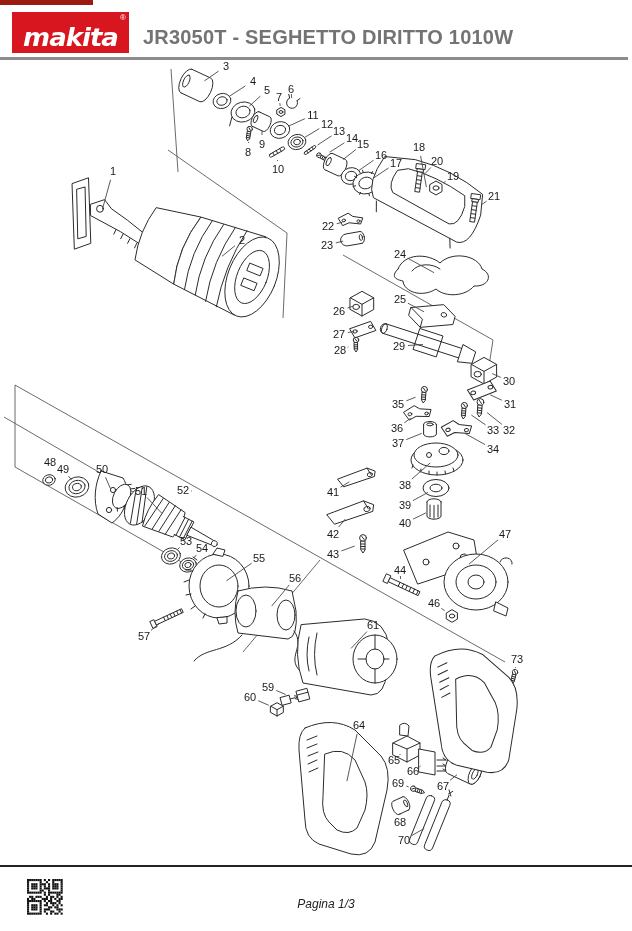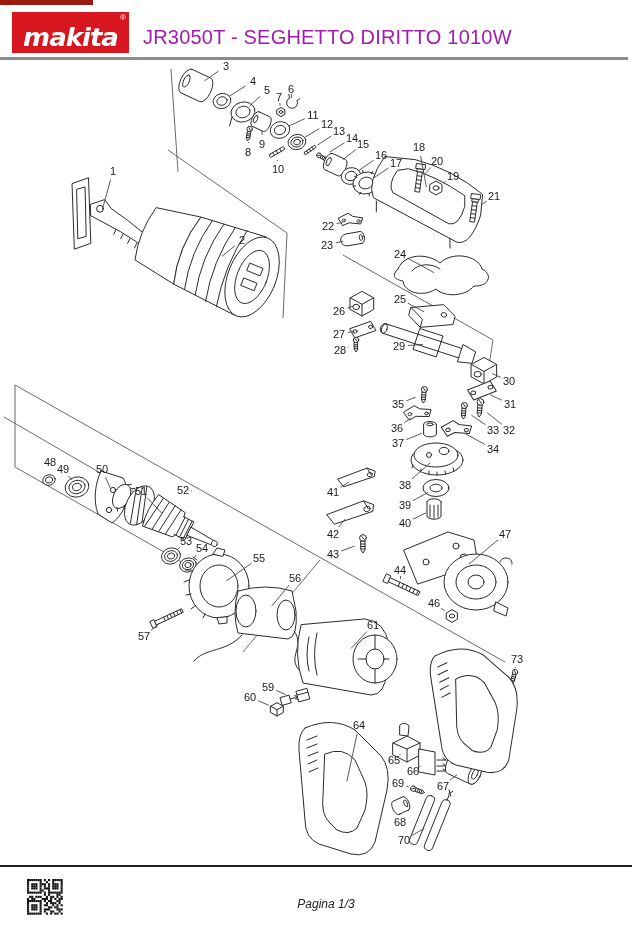--- a/index.html
+++ b/index.html
@@ -4,22 +4,22 @@
 <style>
   html,body{margin:0;padding:0;background:#fff;}
   .page{position:relative;width:632px;height:931px;background:#fff;overflow:hidden;
         font-family:"Liberation Sans",sans-serif;}
   .topstrip{position:absolute;left:0;top:0;width:93px;height:5px;background:#9b1b10;}
   .logo{position:absolute;left:12px;top:12px;width:117px;height:41px;background:#d8161f;
         display:flex;align-items:flex-end;justify-content:center;}
   .logo .word{color:#fff;font-style:italic;font-weight:bold;font-size:26px;letter-spacing:-1px;
         font-family:"DejaVu Sans",sans-serif;transform:scaleY(.92);}
   .logo .reg{position:absolute;top:1px;right:3px;color:#fff;font-size:8px;font-style:normal;}
-  .title{position:absolute;left:143px;top:26px;width:470px;font-weight:normal;font-size:20px;
-        color:#a21caf;letter-spacing:.2px;white-space:nowrap;}
+  .title{position:absolute;left:143px;top:26px;width:470px;font-weight:bold;font-size:20px;
+        color:#737373;letter-spacing:.2px;white-space:nowrap;}
   .hdr-line{position:absolute;left:0;top:57px;width:628px;height:2.5px;background:#8c8c8c;}
   .ftr-line{position:absolute;left:0;top:865px;width:632px;height:1.6px;background:#222;}
   .pagina{position:absolute;left:0;top:897px;width:652px;text-align:center;font-style:italic;
         font-size:12px;color:#222;}
   #qr{position:absolute;left:27px;top:879px;}
   #diagram{position:absolute;left:0;top:0;}
   #diagram text{font:11px "Liberation Sans",sans-serif;fill:#1a1a1a;text-anchor:middle;}
   #diagram .ld{stroke:#474747;stroke-width:.9;}
   #diagram .sec{stroke:#5a5a5a;stroke-width:.9;fill:none;}
   #diagram g.part{stroke:#2b2b2b;stroke-width:1;stroke-linejoin:round;stroke-linecap:round;}

